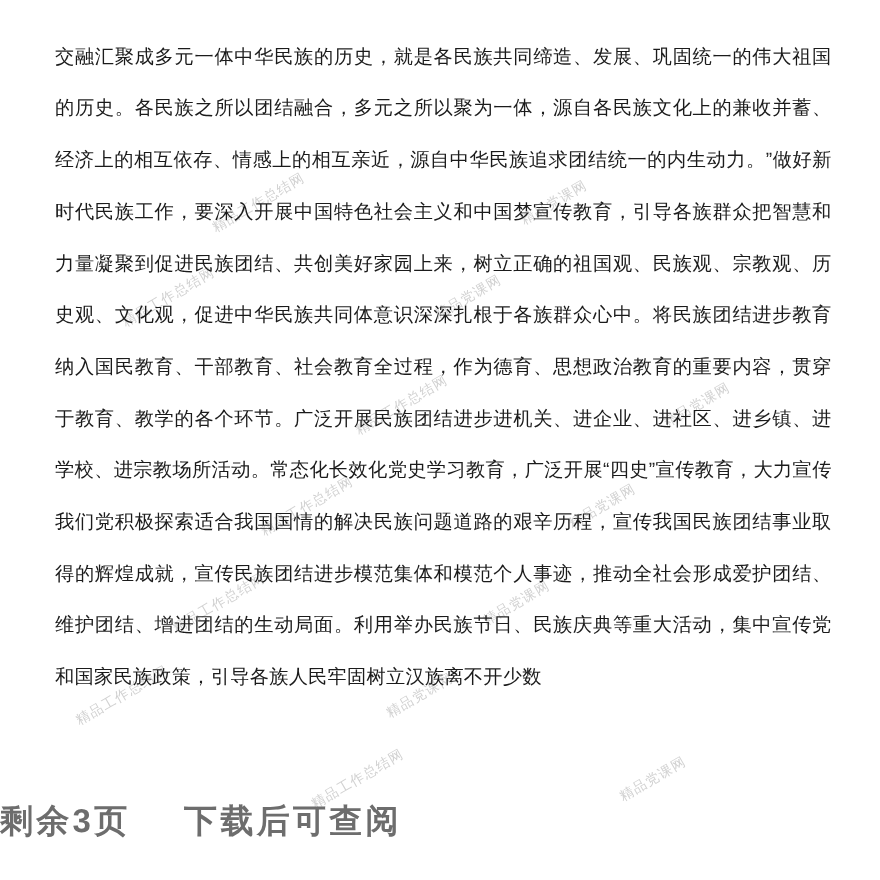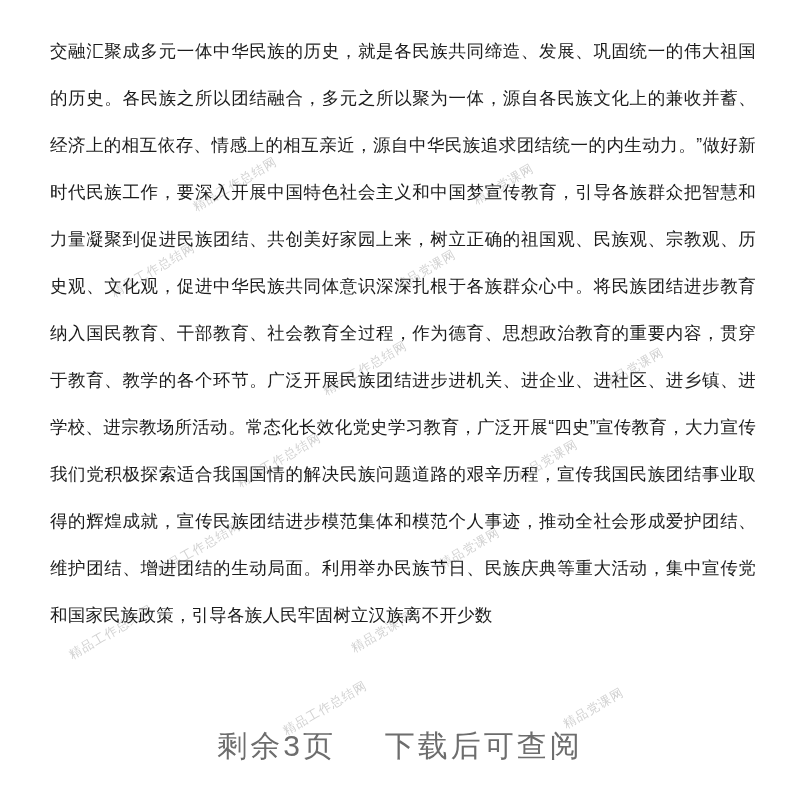--- a/index.html
+++ b/index.html
@@ -53,25 +53,25 @@
     pointer-events: none;
     font-family: "Liberation Sans", "DejaVu Sans", sans-serif;
   }
 
   
   #bottom-notice {
     position: absolute;
     left: 0;
     right: 0;
     top: 726px;
-    text-align: center;
     font-size: 30px;
     color: #6d6d6d;
     letter-spacing: 3px;
     z-index: 4;
+    font-weight: bold;
   }
   #bottom-notice .gap {
     display: inline-block;
     width: 26px;
   }
 </style>
 </head>
 <body>
 
 <div id="page">

